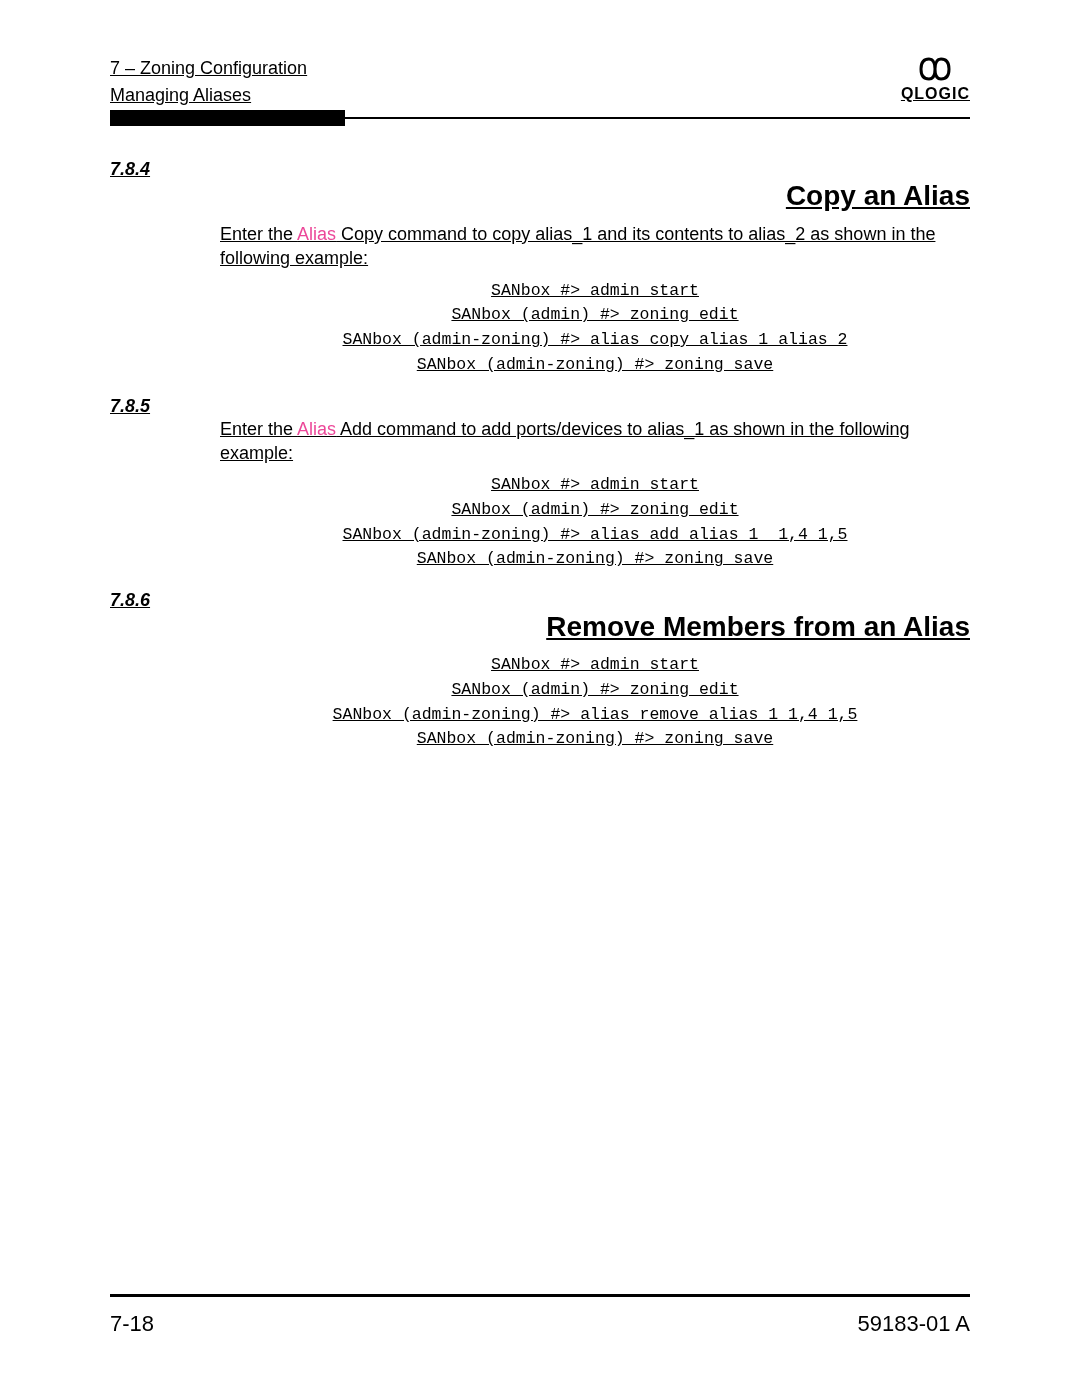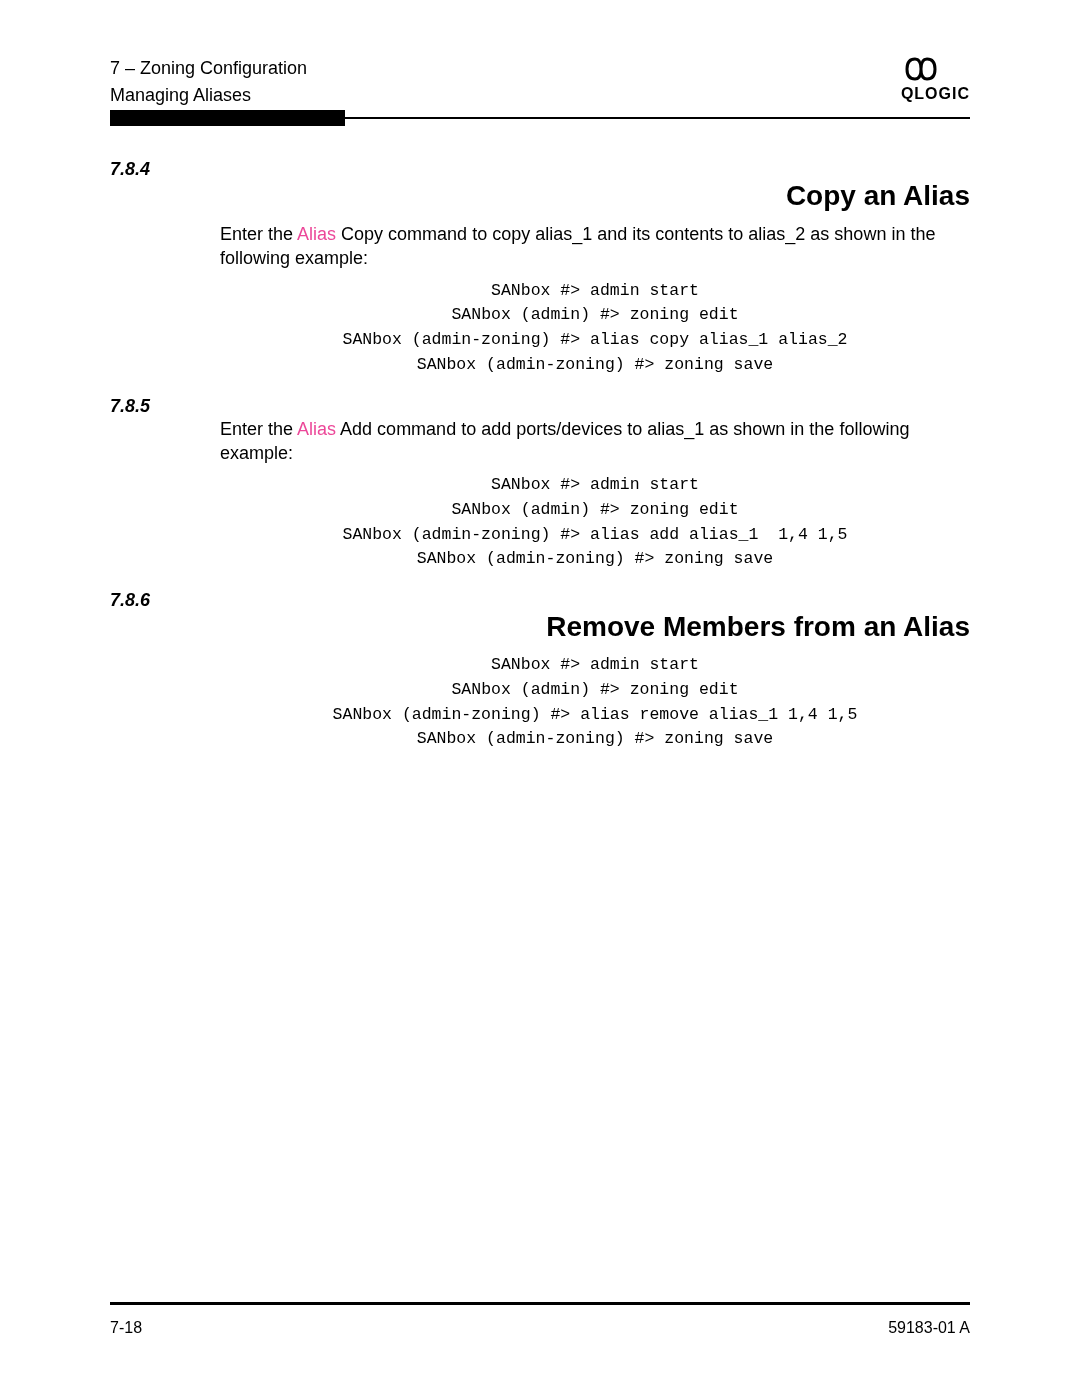--- a/index.html
+++ b/index.html
@@ -8,32 +8,34 @@
     background: #fff;
     font-family: Arial, Helvetica, sans-serif;
     color: #000;
     width: 1080px;
   }
   .page {
     padding: 55px 110px 34px 110px;
     box-sizing: border-box;
     min-height: 1397px;
     position: relative;
+    text-decoration: underline;
   }
   .header {
     display: flex;
     justify-content: space-between;
     align-items: flex-start;
     margin-bottom: 8px;
   }
   .header-left {
     font-size: 18px;
     line-height: 1.5;
   }
   .logo {
+    text-align: center;
   }
   .logo-name {
     font-size: 16px;
     font-weight: bold;
     letter-spacing: 1px;
     margin-top: -2px;
   }
   .header-rule {
     position: relative;
     border-top: 2px solid #000;
@@ -87,21 +89,21 @@
     right: 110px;
     bottom: 60px;
   }
   .footer-rule {
     border-top: 3px solid #000;
     margin-bottom: 14px;
   }
   .footer-row {
     display: flex;
     justify-content: space-between;
-    font-size: 16px;
+    font-size: 22px;
   }
 </style>
 </head>
 <body>
 
 <div class="page">
 
   <div class="header">
     <div class="header-left">
       <div>7 – Zoning Configuration</div>

